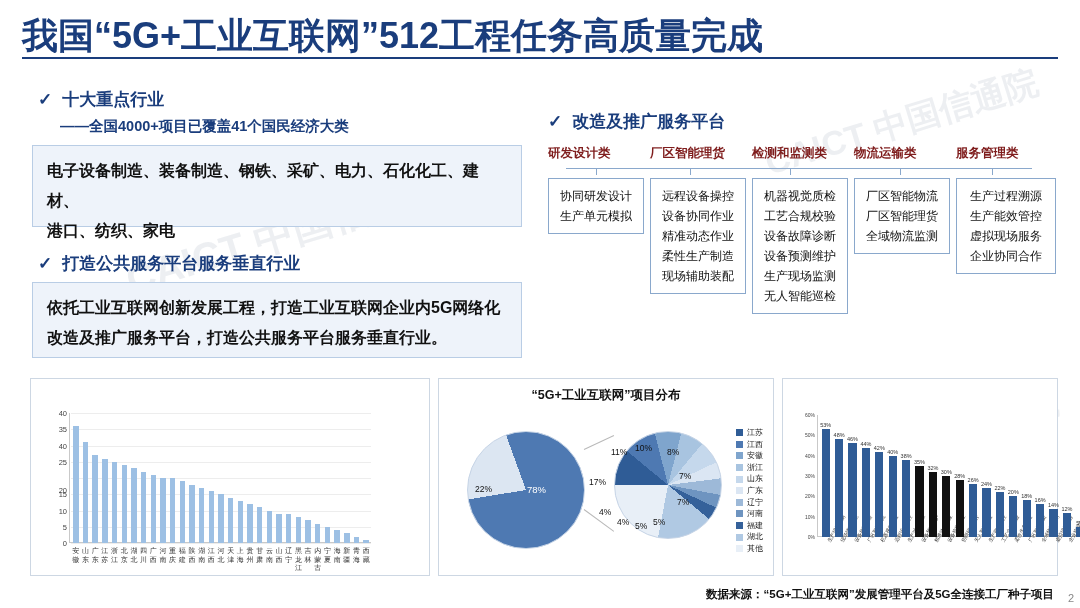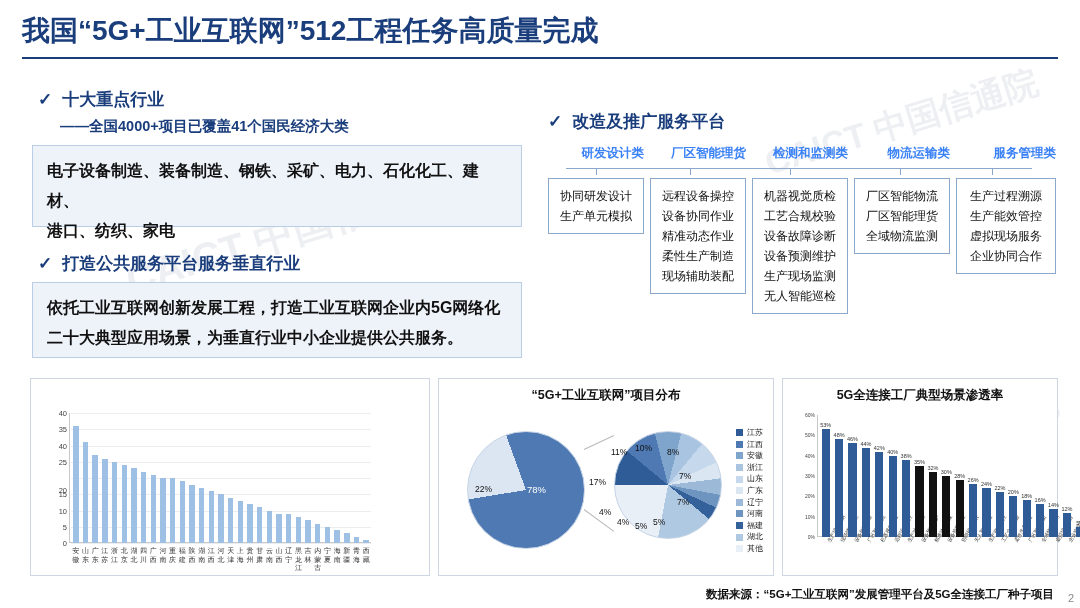--- a/index.html
+++ b/index.html
@@ -11,21 +11,21 @@
     position: relative;
     overflow: hidden;
   }
 
   
   .header {
     position: absolute; left: 0; top: 0; width: 1080px; height: 62px;
   }
   .header-title {
     position: absolute; left: 22px; top: 12px;
-    font-size: 28px; font-weight: bold; color: #1a3d7c;
+    font-size: 36px; font-weight: bold; color: #1a3d7c;
     letter-spacing: 0px;
     white-space: nowrap;
   }
   .header-rule {
     position: absolute; left: 22px; top: 57px; width: 1036px; height: 2px;
     background: #1a3d7c;
   }
   .logo-block {
     position: absolute; right: 22px; top: 12px;
     display: flex; align-items: center; gap: 8px;
@@ -77,22 +77,22 @@
   }
   .blue-box-text {
     font-size: 16px; font-weight: bold; color: #111;
     line-height: 30px;
     padding: 10px 14px;
   }
 
   
   .scn-col { position: absolute; }
   .scn-head {
-    font-size: 12.5px; font-weight: bold; color: #3b82f6;
-    text-align: right; margin-bottom: 14px; white-space: nowrap;
+    font-size: 12.5px; font-weight: bold; color: #7f1d1d;
+    text-align: left; margin-bottom: 14px; white-space: nowrap;
   }
   .scn-body {
     border: 1px solid #8aa8cc;
     background: #ffffff;
     padding: 7px 6px;
   }
   .scn-item {
     font-size: 12px; color: #111; line-height: 20px;
     text-align: center; white-space: nowrap;
   }
@@ -218,21 +218,21 @@
 </div>
 
 <div class="check-row" style="left:38px; top:252px;">
   <span class="check-mark">✓</span>
   <span class="check-label">打造公共服务平台服务垂直行业</span>
 </div>
 
 <div class="blue-box" style="left:32px; top:282px; width:490px; height:76px;">
   <div class="blue-box-text">
     <div>依托工业互联网创新发展工程，打造工业互联网企业内5G网络化</div>
-    <div>二十大典型应用场景，为垂直行业中小企业提供公共服务。</div>
+    <div>改造及推广服务平台，打造公共服务平台服务垂直行业。</div>
   </div>
 </div>
 
 <div class="check-row" style="left:548px; top:110px;">
   <span class="check-mark">✓</span>
   <span class="check-label">改造及推广服务平台</span>
 </div>
 
 <div class="scn-connector" style="left:566px; top:168px; width:466px;"></div>
 <div class="scn-tick" style="left:596px; top:168px;"></div>
@@ -440,21 +440,20 @@
         </div>
         <div class="legend-row">
           <span class="legend-swatch" style="background: rgb(232, 239, 247);"></span>
           <span>其他</span>
         </div>
       </div>
     </div>
 </div>
 
 <div class="panel" style="left:782px; top:378px; width:276px; height:198px;">
-  <div class="panel-title">5G全连接工厂典型场景渗透率</div>
   <div class="pchart" id="pchart">
       <div class="ytick" style="top: 122px; font-size: 5px;">0%</div>
       <div class="ytick" style="top: 101.667px; font-size: 5px;">10%</div>
       <div class="ytick" style="top: 81.3333px; font-size: 5px;">20%</div>
       <div class="ytick" style="top: 61px; font-size: 5px;">30%</div>
       <div class="ytick" style="top: 40.6667px; font-size: 5px;">40%</div>
       <div class="ytick" style="top: 20.3333px; font-size: 5px;">50%</div>
       <div class="ytick" style="top: 0px; font-size: 5px;">60%</div>
       <div class="axis-x"></div>
       <div class="axis-y"></div>

